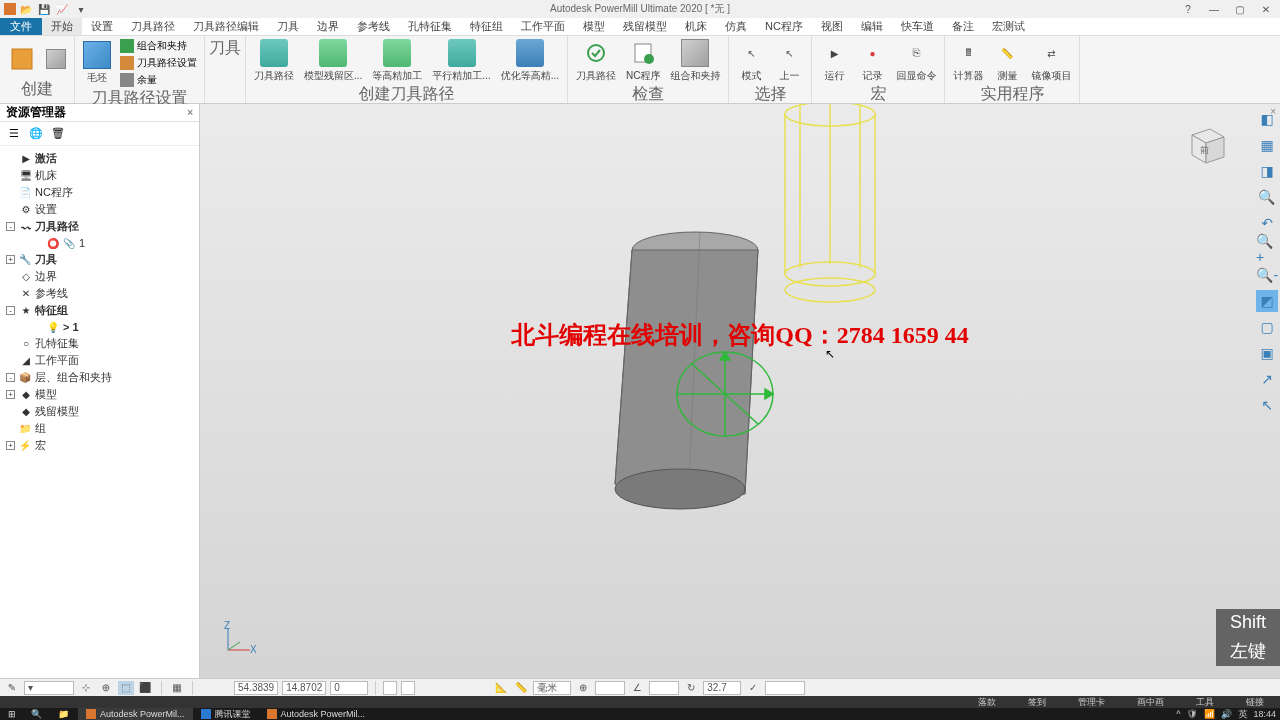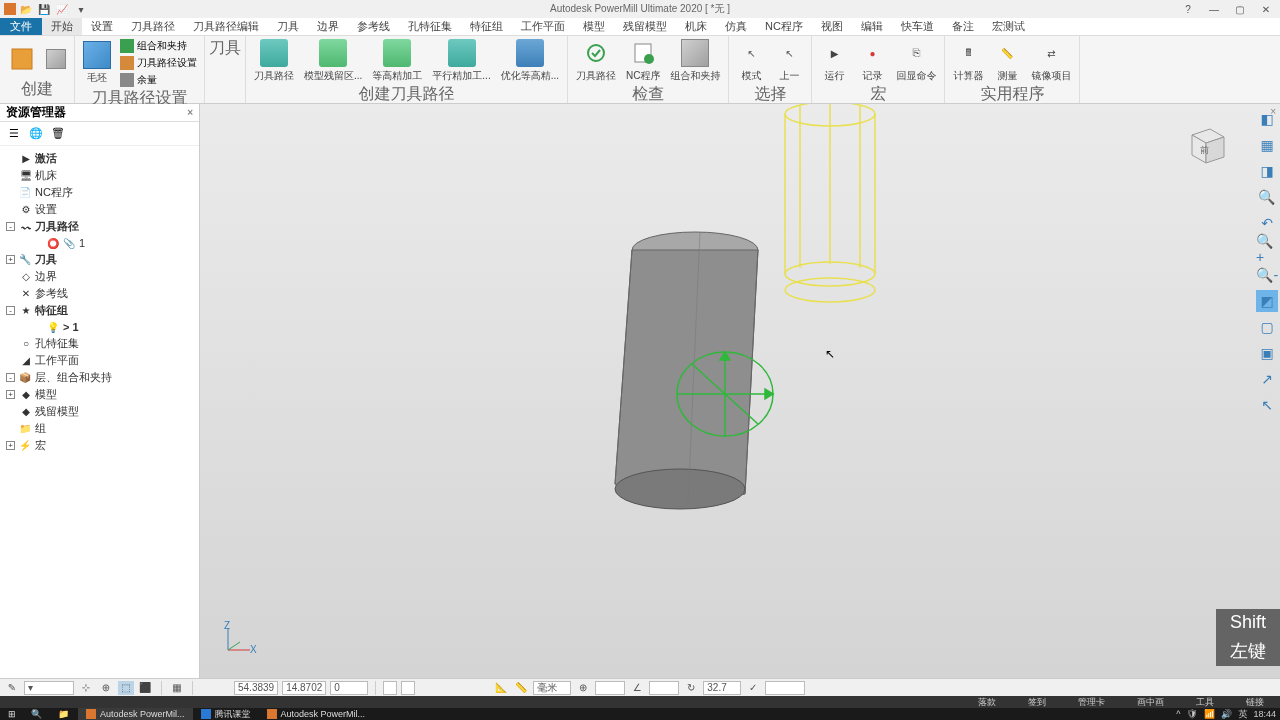--- a/index.html
+++ b/index.html
@@ -410,20 +410,21 @@
 
     <g stroke="#2fb83a" stroke-width="1.5" fill="none">
       <ellipse cx="525" cy="290" rx="48" ry="42"></ellipse>
       <line x1="477" y1="290" x2="573" y2="290"></line>
       <line x1="525" y1="248" x2="525" y2="332"></line>
       <line x1="492" y1="260" x2="558" y2="320"></line>
       <polygon points="573,290 565,285 565,295" fill="#2fb83a"></polygon>
       <polygon points="525,248 520,256 530,256" fill="#2fb83a"></polygon>
     </g>
   </svg>
+  <div class="overlay-text">北斗编程在线培训，咨询QQ：2784 1659 44</div>
   <div class="cursor-arrow">↖</div>
   <div class="axis-indicator">
     <svg width="36" height="36">
         <line x1="8" y1="28" x2="8" y2="6" stroke="#3a7fb8"></line>
         <line x1="8" y1="28" x2="30" y2="28" stroke="#d43a3a"></line>
         <line x1="8" y1="28" x2="20" y2="20" stroke="#3aa04f"></line>
       </svg>
     <span style="position:absolute;left:4px;top:-2px">Z</span>
     <span style="position:absolute;left:30px;top:22px">X</span>
   </div>

